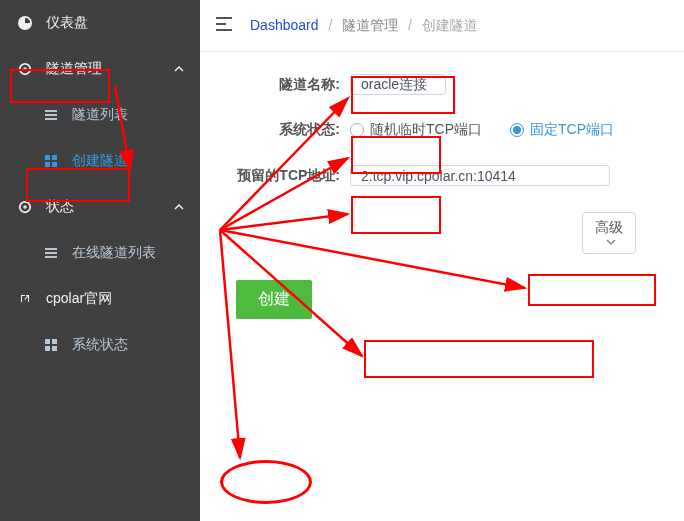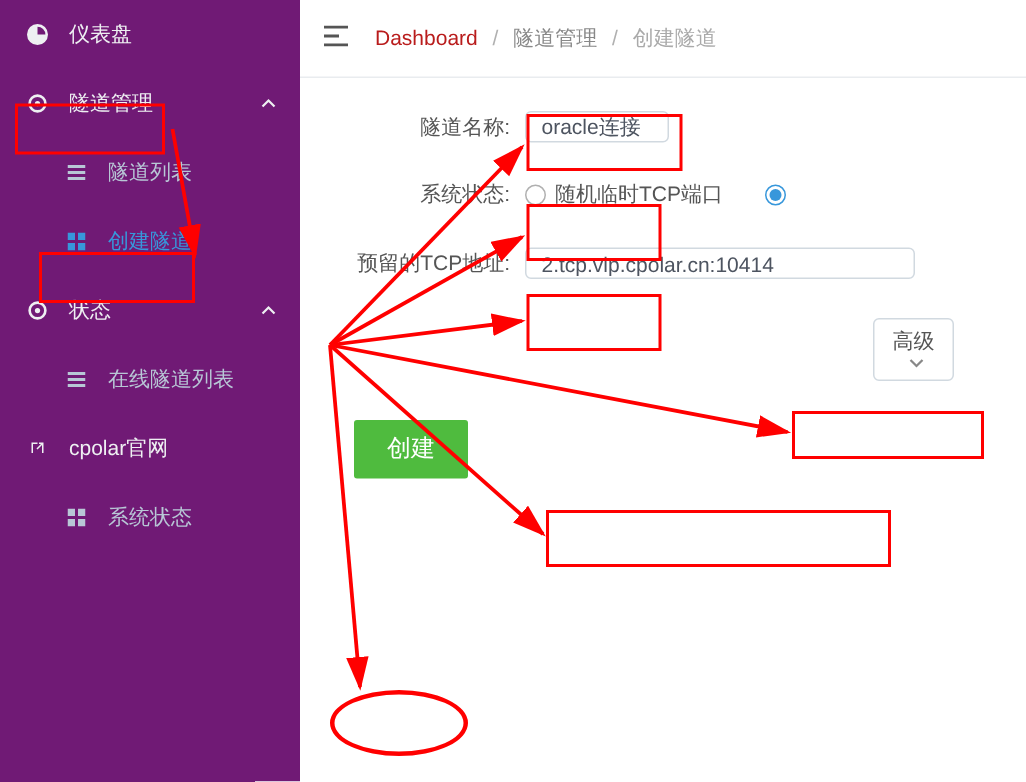--- a/index.html
+++ b/index.html
@@ -11,21 +11,21 @@
       font-family: "Microsoft YaHei", "PingFang SC", sans-serif;
       background: #fff;
       width: 684px;
       height: 521px;
       overflow: hidden;
       position: relative;
     }
     .sidebar {
       width: 200px;
       height: 521px;
-      background: #701a75;
+      background: #404040;
       position: absolute;
       left: 0;
       top: 0;
     }
     .sidebar-item {
       display: flex;
       align-items: center;
       padding: 14px 16px;
       color: #b8c7d6;
       font-size: 14px;
@@ -91,39 +91,39 @@
     }
     .hamburger {
       margin-right: 18px;
       color: #555;
     }
     .breadcrumb span.sep {
       margin: 0 6px;
       color: #b0b0b0;
     }
     .breadcrumb .dash {
-      color: #b91c1c;
+      color: #1d4ed8;
     }
     .breadcrumb .cur {
       color: #aaa;
     }
     .form {
       padding: 22px 24px 0 0;
     }
     .form-row {
       display: flex;
       align-items: center;
       margin-bottom: 26px;
     }
     .form-label {
       width: 150px;
       text-align: right;
       color: #555;
       font-size: 14px;
-      font-weight: 400;
+      font-weight: 700;
       padding-right: 10px;
     }
     .form-control {
       height: 21px;
       border: 1px solid #d1d9e0;
       border-radius: 4px;
       padding: 0 10px;
       font-size: 14px;
       color: #4d5460;
       outline: none;
@@ -357,20 +357,21 @@
       <div class="form-label">系统状态:</div>
       <div class="radio-group">
         <label class="radio-item">
           <span class="radio-circle"></span>
           <span>随机临时TCP端口</span>
         </label>
         <label class="radio-item checked">
           <span class="radio-circle">
               <span class="radio-dot"></span>
             </span>
+          <span>固定TCP端口</span>
         </label>
       </div>
     </div>
     <div class="form-row">
       <div class="form-label">预留的TCP地址:</div>
       <input class="form-control input-md" value="2.tcp.vip.cpolar.cn:10414" style="">
     </div>
     <div class="form-row adv-row">
       <button class="btn-adv">
         <span>高级</span>

